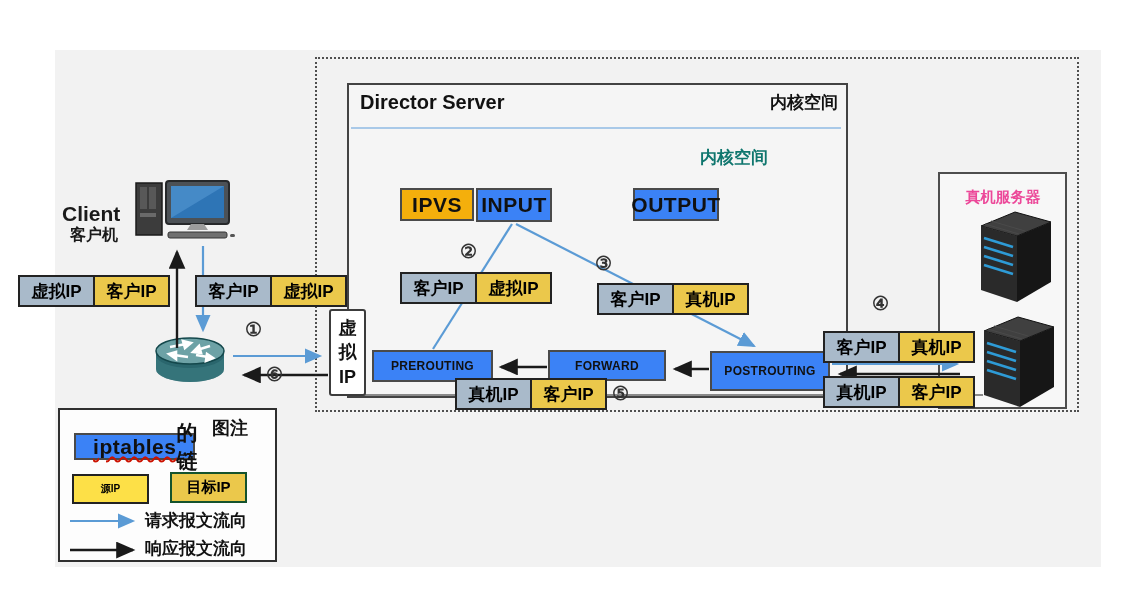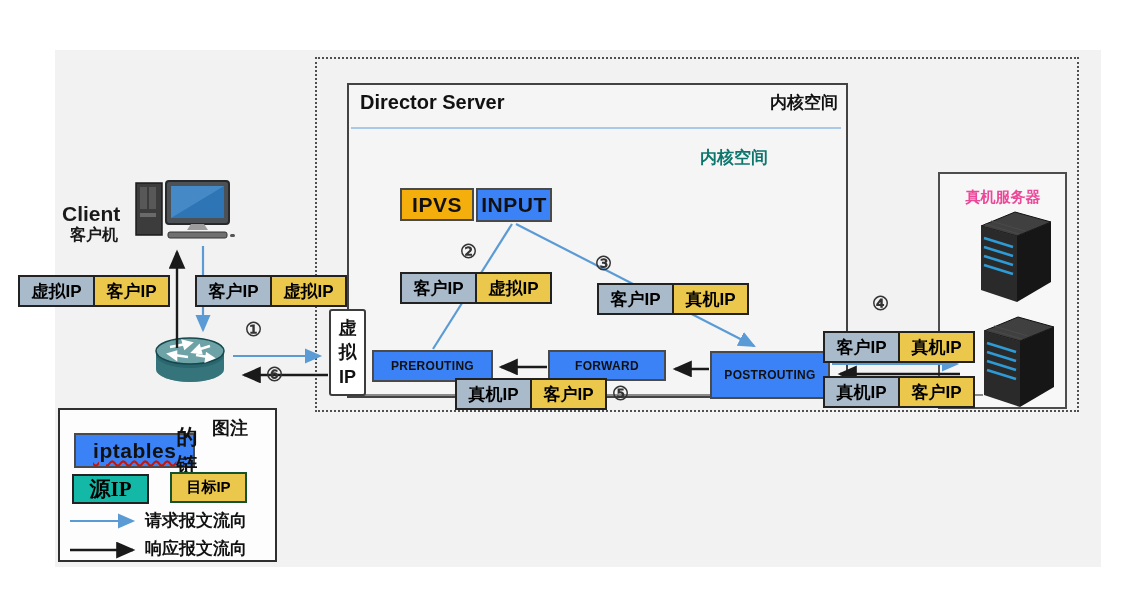--- a/index.html
+++ b/index.html
@@ -15,40 +15,40 @@
   #space-divider{left:351px;top:127px;width:490px;height:2px;background:#a9c9e8;}
   .chainbox{display:flex;align-items:center;justify-content:center;background:#3b82f6;
             border:2px solid #4a4a4a;color:#111;font-weight:bold;box-sizing:border-box;}
   .big{font-size:21px;letter-spacing:0.5px;}
   .small{font-size:12px;letter-spacing:0.3px;}
   #ipvs-box{left:400px;top:188px;width:74px;height:33px;background:#f4af0c;}
   #input-box{left:476px;top:188px;width:76px;height:34px;}
   #output-box{left:633px;top:188px;width:86px;height:33px;}
   #prerouting-box{left:372px;top:350px;width:121px;height:32px;}
   #forward-box{left:548px;top:350px;width:118px;height:31px;}
-  #postrouting-box{left:710px;top:351px;width:120px;height:48px;}
+  #postrouting-box{left:710px;top:351px;width:120px;height:40px;}
   #vip-box{left:329px;top:309px;width:37px;height:87px;background:#fff;border:2px solid #3c3c3c;border-radius:3px;
            display:flex;flex-direction:column;align-items:center;justify-content:center;
            font-size:18px;font-weight:bold;color:#111;line-height:1.35;box-sizing:border-box;}
   #realserver-box{left:938px;top:172px;width:129px;height:237px;border:2px solid #4d4d4d;background:#f7f7f7;box-sizing:border-box;}
   #realserver-title{left:944px;top:188px;width:118px;text-align:center;font-size:15px;font-weight:bold;color:#ec4899;}
   .iplabel{display:flex;height:32px;}
   .iplabel span{display:flex;align-items:center;justify-content:center;width:77px;height:100%;
                 border:2px solid #222;box-sizing:border-box;font-size:17px;font-weight:bold;color:#000;white-space:nowrap;}
   .iplabel .src{background:#a9baca;}
   .iplabel .dst{background:#ebc84b;margin-left:-2px;}
   .step{font-size:19px;font-weight:bold;color:#333;}
   #client-title{left:62px;top:202px;font-size:21px;font-weight:bold;color:#1a1a1a;}
   #client-subtitle{left:70px;top:225px;font-size:16px;font-weight:bold;color:#1a1a1a;}
   #legend-box{left:58px;top:408px;width:219px;height:154px;background:#fdfdfd;border:2px solid #2f2f2f;box-sizing:border-box;}
   #legend-title{left:212px;top:416px;font-size:18px;font-weight:bold;color:#111;}
-  #legend-chain{left:74px;top:433px;width:121px;height:35px;padding-left:22px;}
+  #legend-chain{left:74px;top:433px;width:121px;height:27px;padding-left:22px;}
   #legend-chain .en{text-decoration:underline;text-decoration-style:wavy;text-decoration-color:#cc1100;text-underline-offset:2px;}
-  #legend-src{left:72px;top:474px;width:77px;height:30px;background:#14b8a6;border:2px solid #222;
-              display:flex;align-items:center;justify-content:center;font-size:21px;font-weight:bold;box-sizing:border-box;font-family:Liberation Serif, serif;}
+  #legend-src{left:72px;top:474px;width:77px;height:30px;background:#fde047;border:2px solid #222;
+              display:flex;align-items:center;justify-content:center;font-size:10px;font-weight:bold;box-sizing:border-box;}
   #legend-dst{left:170px;top:472px;width:77px;height:31px;background:#ebc84b;border:2px solid #14532d;
               display:flex;align-items:center;justify-content:center;font-size:15px;font-weight:bold;box-sizing:border-box;}
   #legend-req-text{left:145px;top:509px;font-size:17px;font-weight:bold;color:#111;}
   #legend-resp-text{left:145px;top:537px;font-size:17px;font-weight:bold;color:#111;}
   svg.overlay{left:0;top:0;width:1143px;height:614px;pointer-events:none;}
   .z1{z-index:1;} .z2{z-index:2;} .z3{z-index:3;} .z4{z-index:4;} .z5{z-index:5;}
 </style>
 </head>
 <body>
 
@@ -90,20 +90,21 @@
       <path d="M328,375 L244,375" marker-end="url(#ak)"></path>
       <path d="M547,367 L501,367" marker-end="url(#ak)"></path>
       <path d="M709,369 L675,369" marker-end="url(#ak)"></path>
       <path d="M960,374 L840,374" marker-end="url(#ak)"></path>
       <path d="M70,550 L133,550" marker-end="url(#ak)"></path>
     </g>
   </svg>
 
   <div class="abs z5 chainbox big" id="ipvs-box">IPVS</div>
   <div class="abs z5 chainbox big" id="input-box">INPUT</div>
+  <div class="abs z5 chainbox big" id="output-box">OUTPUT</div>
   <div class="abs z5 chainbox small" id="prerouting-box">PREROUTING</div>
   <div class="abs z5 chainbox small" id="forward-box">FORWARD</div>
   <div class="abs z5 chainbox small" id="postrouting-box">POSTROUTING</div>
 
   <div class="abs z5" id="vip-box">
     <span>虚</span>
     <span>拟</span>
     <span>IP</span>
   </div>
 

